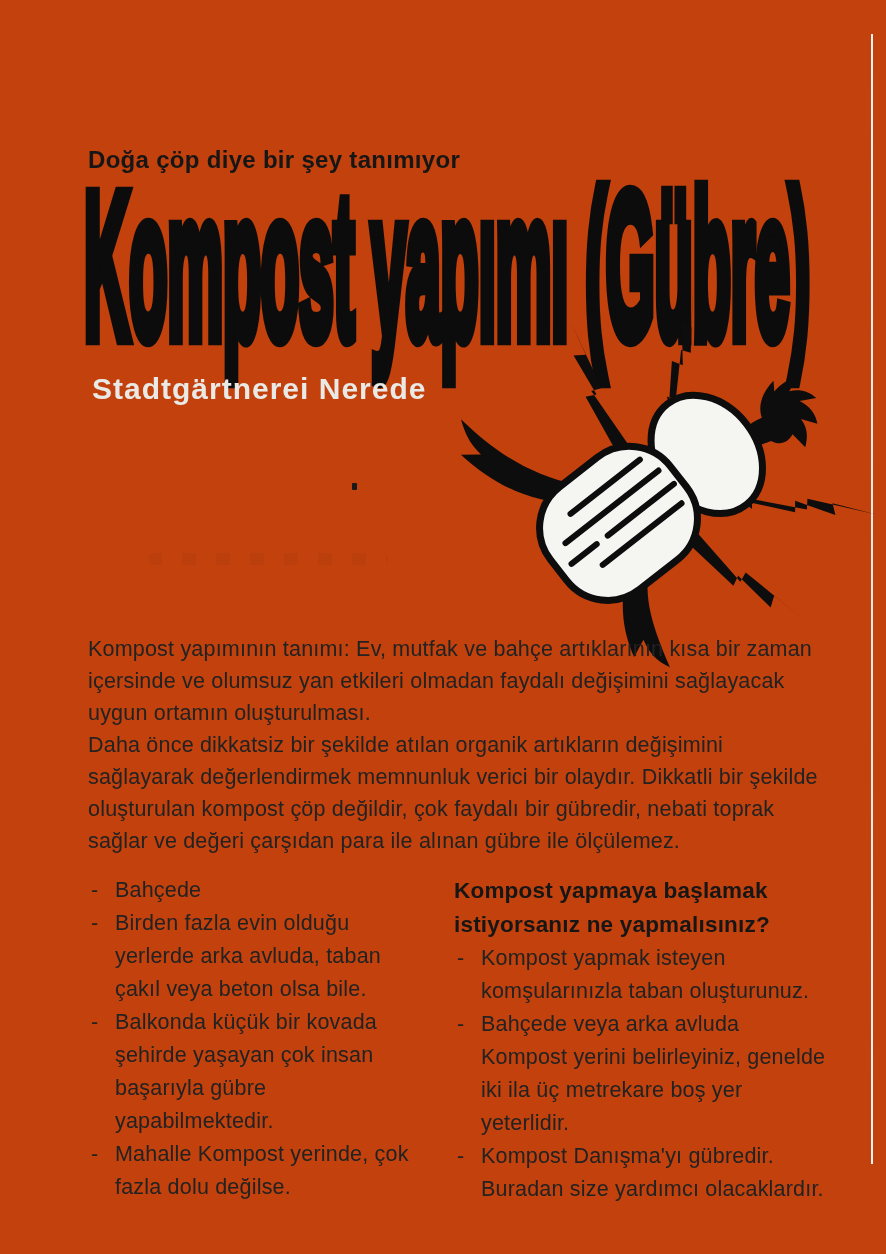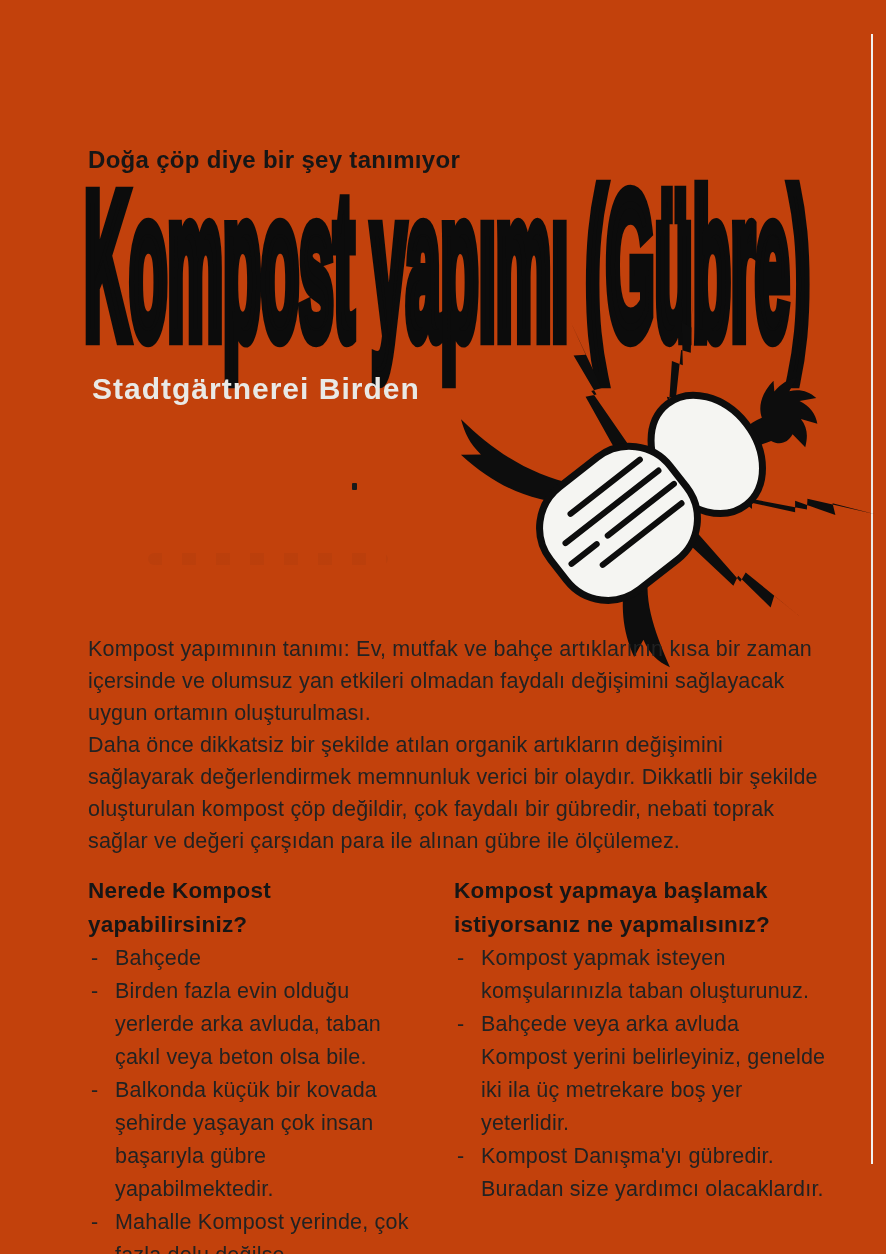--- a/index.html
+++ b/index.html
@@ -62,21 +62,21 @@
 </style>
 </head>
 <body>
 
 <div class="page">
 
   <div class="kicker">Doğa çöp diye bir şey tanımıyor</div>
 
   <div class="headline">Kompost yapımı (Gübre)</div>
 
-  <div class="ghost-watermark">Stadtgärtnerei Birden</div>
+  <div class="ghost-watermark">Stadtgärtnerei Nerede</div>
 
   <div class="smudge"></div>
   <div class="speck"></div>
   <div class="edge-line"></div>
 
   <div class="beetle">
     <svg viewBox="0 0 445 298" width="445" height="298" xmlns="http://www.w3.org/2000/svg">
       <g transform="translate(25,0) rotate(52 215 155)">
 
         <g fill="#0d0d0d" stroke="none">
@@ -105,21 +105,20 @@
     </svg>
   </div>
 
   <div class="intro">
     <p>Kompost yapımının tanımı: Ev, mutfak ve bahçe artıklarının kısa bir zaman içersinde ve olumsuz yan etkileri olmadan faydalı değişimini sağlayacak uygun ortamın oluşturulması.</p>
     <p>Daha önce dikkatsiz bir şekilde atılan organik artıkların değişimini sağlayarak değerlendirmek memnunluk verici bir olaydır. Dikkatli bir şekilde oluşturulan kompost çöp değildir, çok faydalı bir gübredir, nebati toprak sağlar ve değeri çarşıdan para ile alınan gübre ile ölçülemez.</p>
   </div>
 
   <div class="columns">
     <div class="col col-left">
-      <p class="col-heading">Nerede Kompost yapabilirsiniz?</p>
       <ul class="bullet-list">
 
           <li class="bullet-item">
             <span class="bullet-dash">-</span>
             <span class="bullet-text">Bahçede</span>
           </li>
 
           <li class="bullet-item">
             <span class="bullet-dash">-</span>
             <span class="bullet-text">Birden fazla evin olduğu yerlerde arka avluda, taban çakıl veya beton olsa bile.</span>

